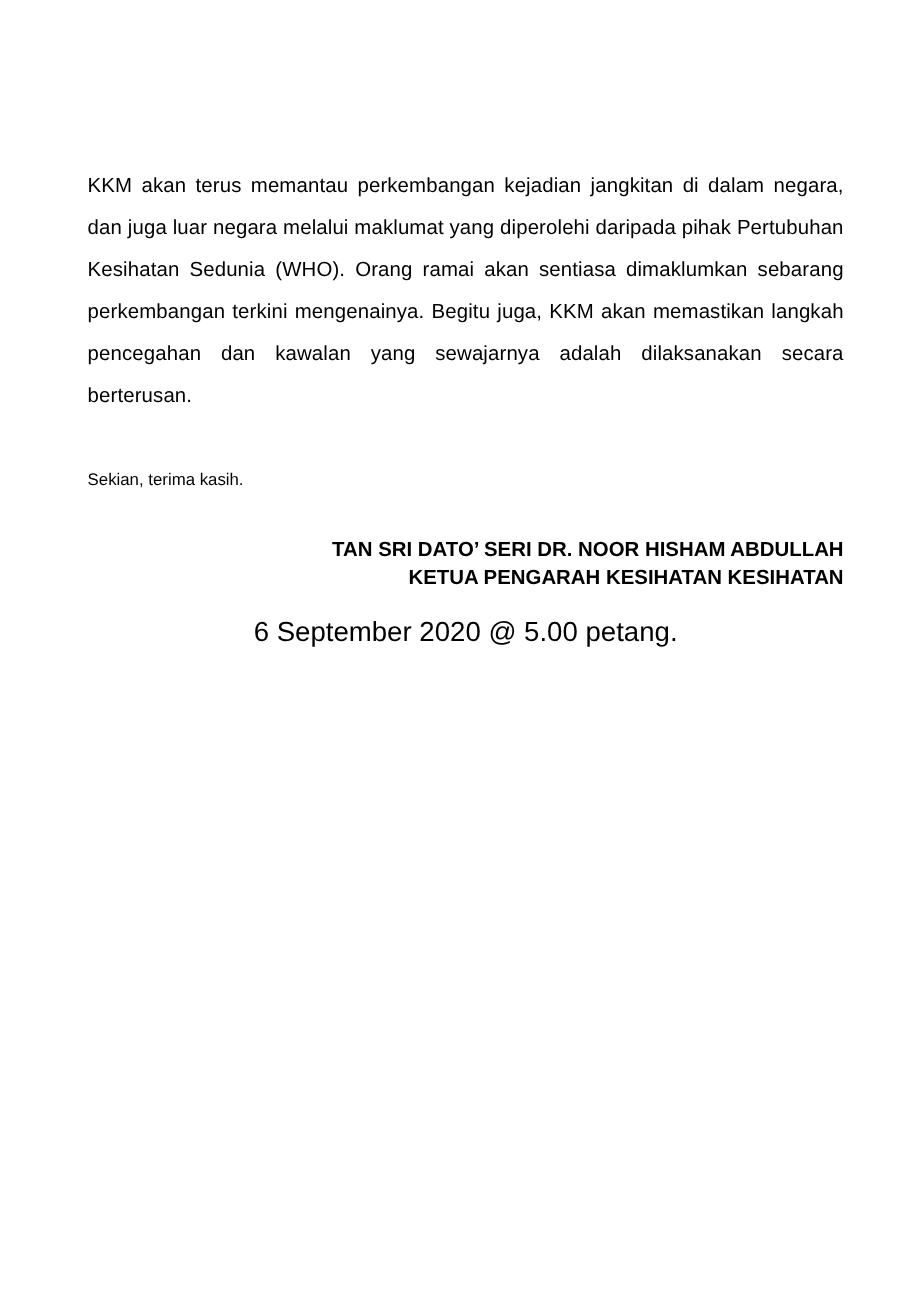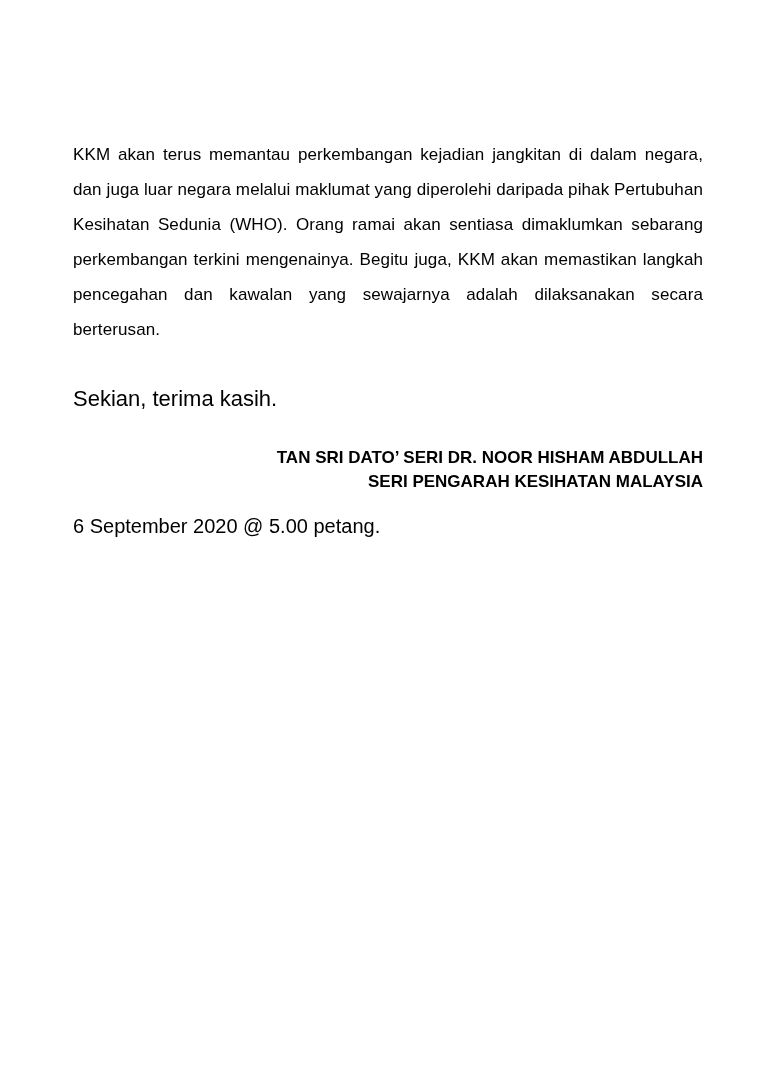--- a/index.html
+++ b/index.html
@@ -25,47 +25,47 @@
   }
   .body-paragraph {
     margin: 98px 0 0 0;
     font-size: 17px;
     line-height: 35px;
     text-align: justify;
     letter-spacing: 0.1px;
   }
   .closing-line {
     margin: 40px 0 0 0;
-    font-size: 22px;
+    font-size: 14px;
     line-height: 24px;
     text-align: left;
   }
   .signatory-block {
     margin: 35px 0 0 0;
     font-weight: bold;
     font-size: 17px;
     line-height: 24px;
     text-align: right;
   }
   .dateline {
     margin: 20px 0 0 0;
-    font-size: 20px;
+    font-size: 23px;
     line-height: 24px;
-    text-align: left;
+    text-align: center;
   }
 </style>
 </head>
 <body>
 
 <div class="page">
   <div class="content">
     <p class="body-paragraph">KKM akan terus memantau perkembangan kejadian jangkitan di dalam negara, dan juga luar negara melalui maklumat yang diperolehi daripada pihak Pertubuhan Kesihatan Sedunia (WHO). Orang ramai akan sentiasa dimaklumkan sebarang perkembangan terkini mengenainya. Begitu juga, KKM akan memastikan langkah pencegahan dan kawalan yang sewajarnya adalah dilaksanakan secara berterusan.</p>
 
     <p class="closing-line">Sekian, terima kasih.</p>
 
     <div class="signatory-block">
       <div>TAN SRI DATO’ SERI DR. NOOR HISHAM ABDULLAH</div>
-      <div>SERI PENGARAH KESIHATAN MALAYSIA</div>
+      <div>KETUA PENGARAH KESIHATAN KESIHATAN</div>
     </div>
 
     <p class="dateline">6 September 2020 @ 5.00 petang.</p>
   </div>
 </div>
 
 </body></html>

